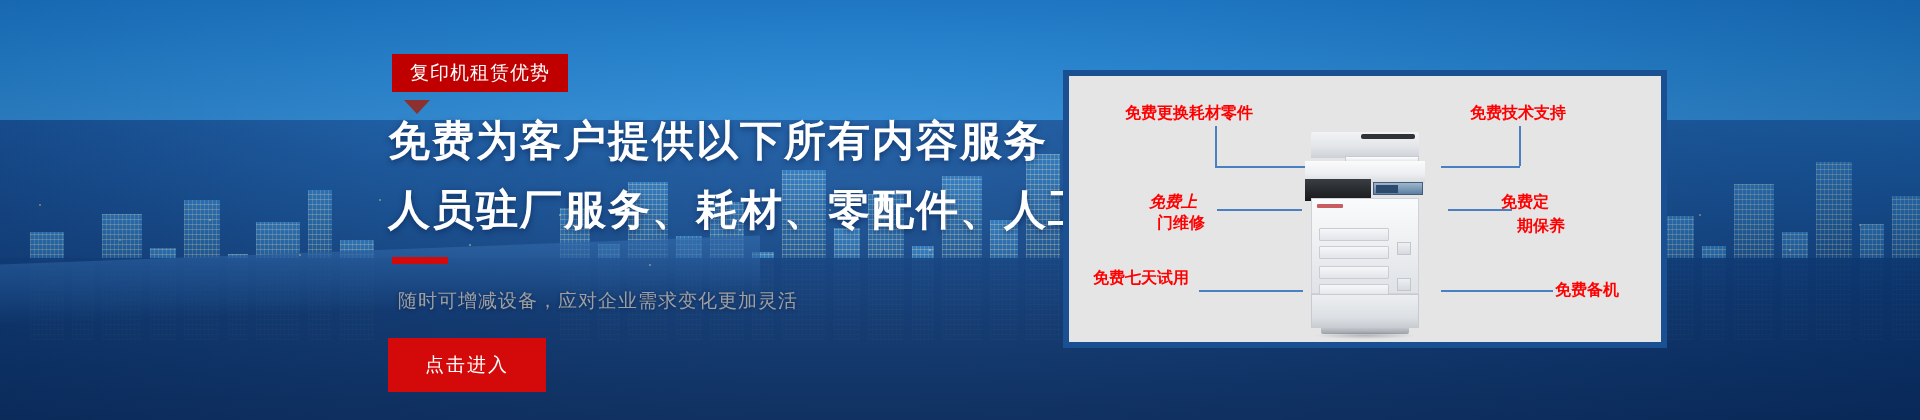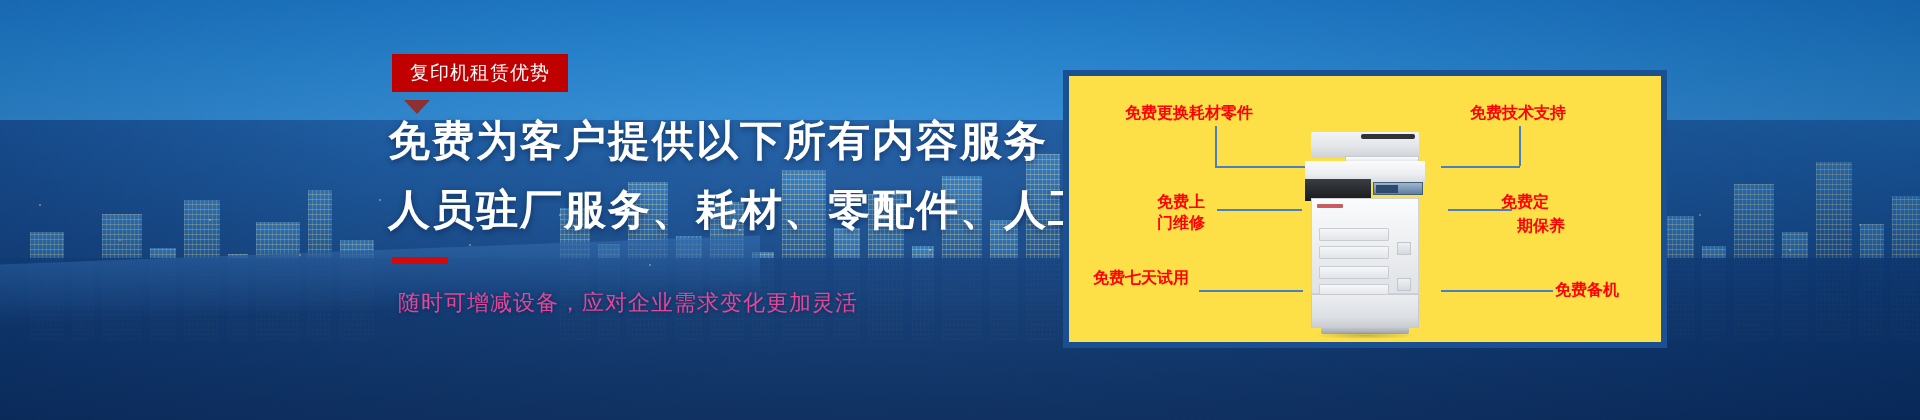--- a/index.html
+++ b/index.html
@@ -98,21 +98,21 @@
     color:#ffffff;font-size:42px;font-weight:bold;letter-spacing:2px;
     white-space:nowrap;
     text-shadow:0 2px 6px rgba(0,20,60,.55);
   }
   .rule{
     position:absolute;left:392px;top:257px;
     width:56px;height:7px;background:#d40a0a;
   }
   .sub{
     position:absolute;left:398px;top:288px;
-    color:#ec4899;font-size:22px;letter-spacing:1px;
+    color:#a3a3a3;font-size:19px;letter-spacing:1px;
     white-space:nowrap;opacity:.96;
     text-shadow:0 1px 4px rgba(0,20,60,.6);
   }
   .cta{
     position:absolute;left:388px;top:338px;
     width:158px;height:54px;
     background:#d40a0a;color:#fff;
     display:flex;align-items:center;justify-content:center;
     font-size:19px;letter-spacing:2px;
     cursor:pointer;user-select:none;border:0;
@@ -120,21 +120,21 @@
   }
 
   
   .card-wrap{
     position:absolute;left:1063px;top:70px;
     width:604px;height:278px;
     border:6px solid #1a4f92;
     background:#ffffff;
     box-sizing:border-box;
   }
-  .card{position:absolute;inset:0;background:#fde047;overflow:hidden;}
+  .card{position:absolute;inset:0;background:#e5e5e5;overflow:hidden;}
 
   .lbl{
     position:absolute;color:#ff0000;
     font-family:"Liberation Serif","DejaVu Serif",serif;
     font-weight:bold;font-size:16px;line-height:1.25;white-space:nowrap;
   }
   .lbl.r{}
   .line{position:absolute;background:#4a7fc1;}
   .line.h{height:1.5px;}
   .line.v{width:1.5px;}
@@ -228,20 +228,21 @@
     </div>
     <div class="tag-arrow"></div>
 
     <div class="h1">免费为客户提供以下所有内容服务：</div>
     <div class="h2">人员驻厂服务、耗材、零配件、人工费</div>
 
     <div class="rule"></div>
 
     <div class="sub">随时可增减设备，应对企业需求变化更加灵活</div>
 
+    <button class="cta">点击进入</button>
   </div>
 
   <div class="card-wrap">
     <div class="card">
 
       <div class="printer">
         <div class="p-adf"></div>
         <div class="p-adf-lip"></div>
         <div class="p-tray"></div>
         <div class="p-scan"></div>
@@ -261,21 +262,21 @@
       </div>
 
       <div class="lbl" style="left:56px;top:27px;">免费更换耗材零件</div>
       <div class="line v" style="left:146px;top:50px;height:40px;"></div>
       <div class="line h" style="left:146px;top:90px;width:90px;"></div>
 
       <div class="lbl r" style="left:401px;top:27px;">免费技术支持</div>
       <div class="line v" style="left:450px;top:50px;height:40px;"></div>
       <div class="line h" style="left:372px;top:90px;width:79px;"></div>
 
-      <div class="lbl" style="left:88px;top:116px;">免费上</div>
+      <div class="lbl" style="left:80px;top:116px;font-style:italic;">免费上</div>
       <div class="lbl" style="left:88px;top:137px;">门维修</div>
       <div class="line h" style="left:148px;top:133px;width:85px;"></div>
 
       <div class="lbl" style="left:432px;top:116px;">免费定</div>
       <div class="lbl" style="left:448px;top:140px;">期保养</div>
       <div class="line h" style="left:379px;top:133px;width:64px;"></div>
 
       <div class="lbl" style="left:24px;top:192px;">免费七天试用</div>
       <div class="line h" style="left:130px;top:214px;width:104px;"></div>
 

